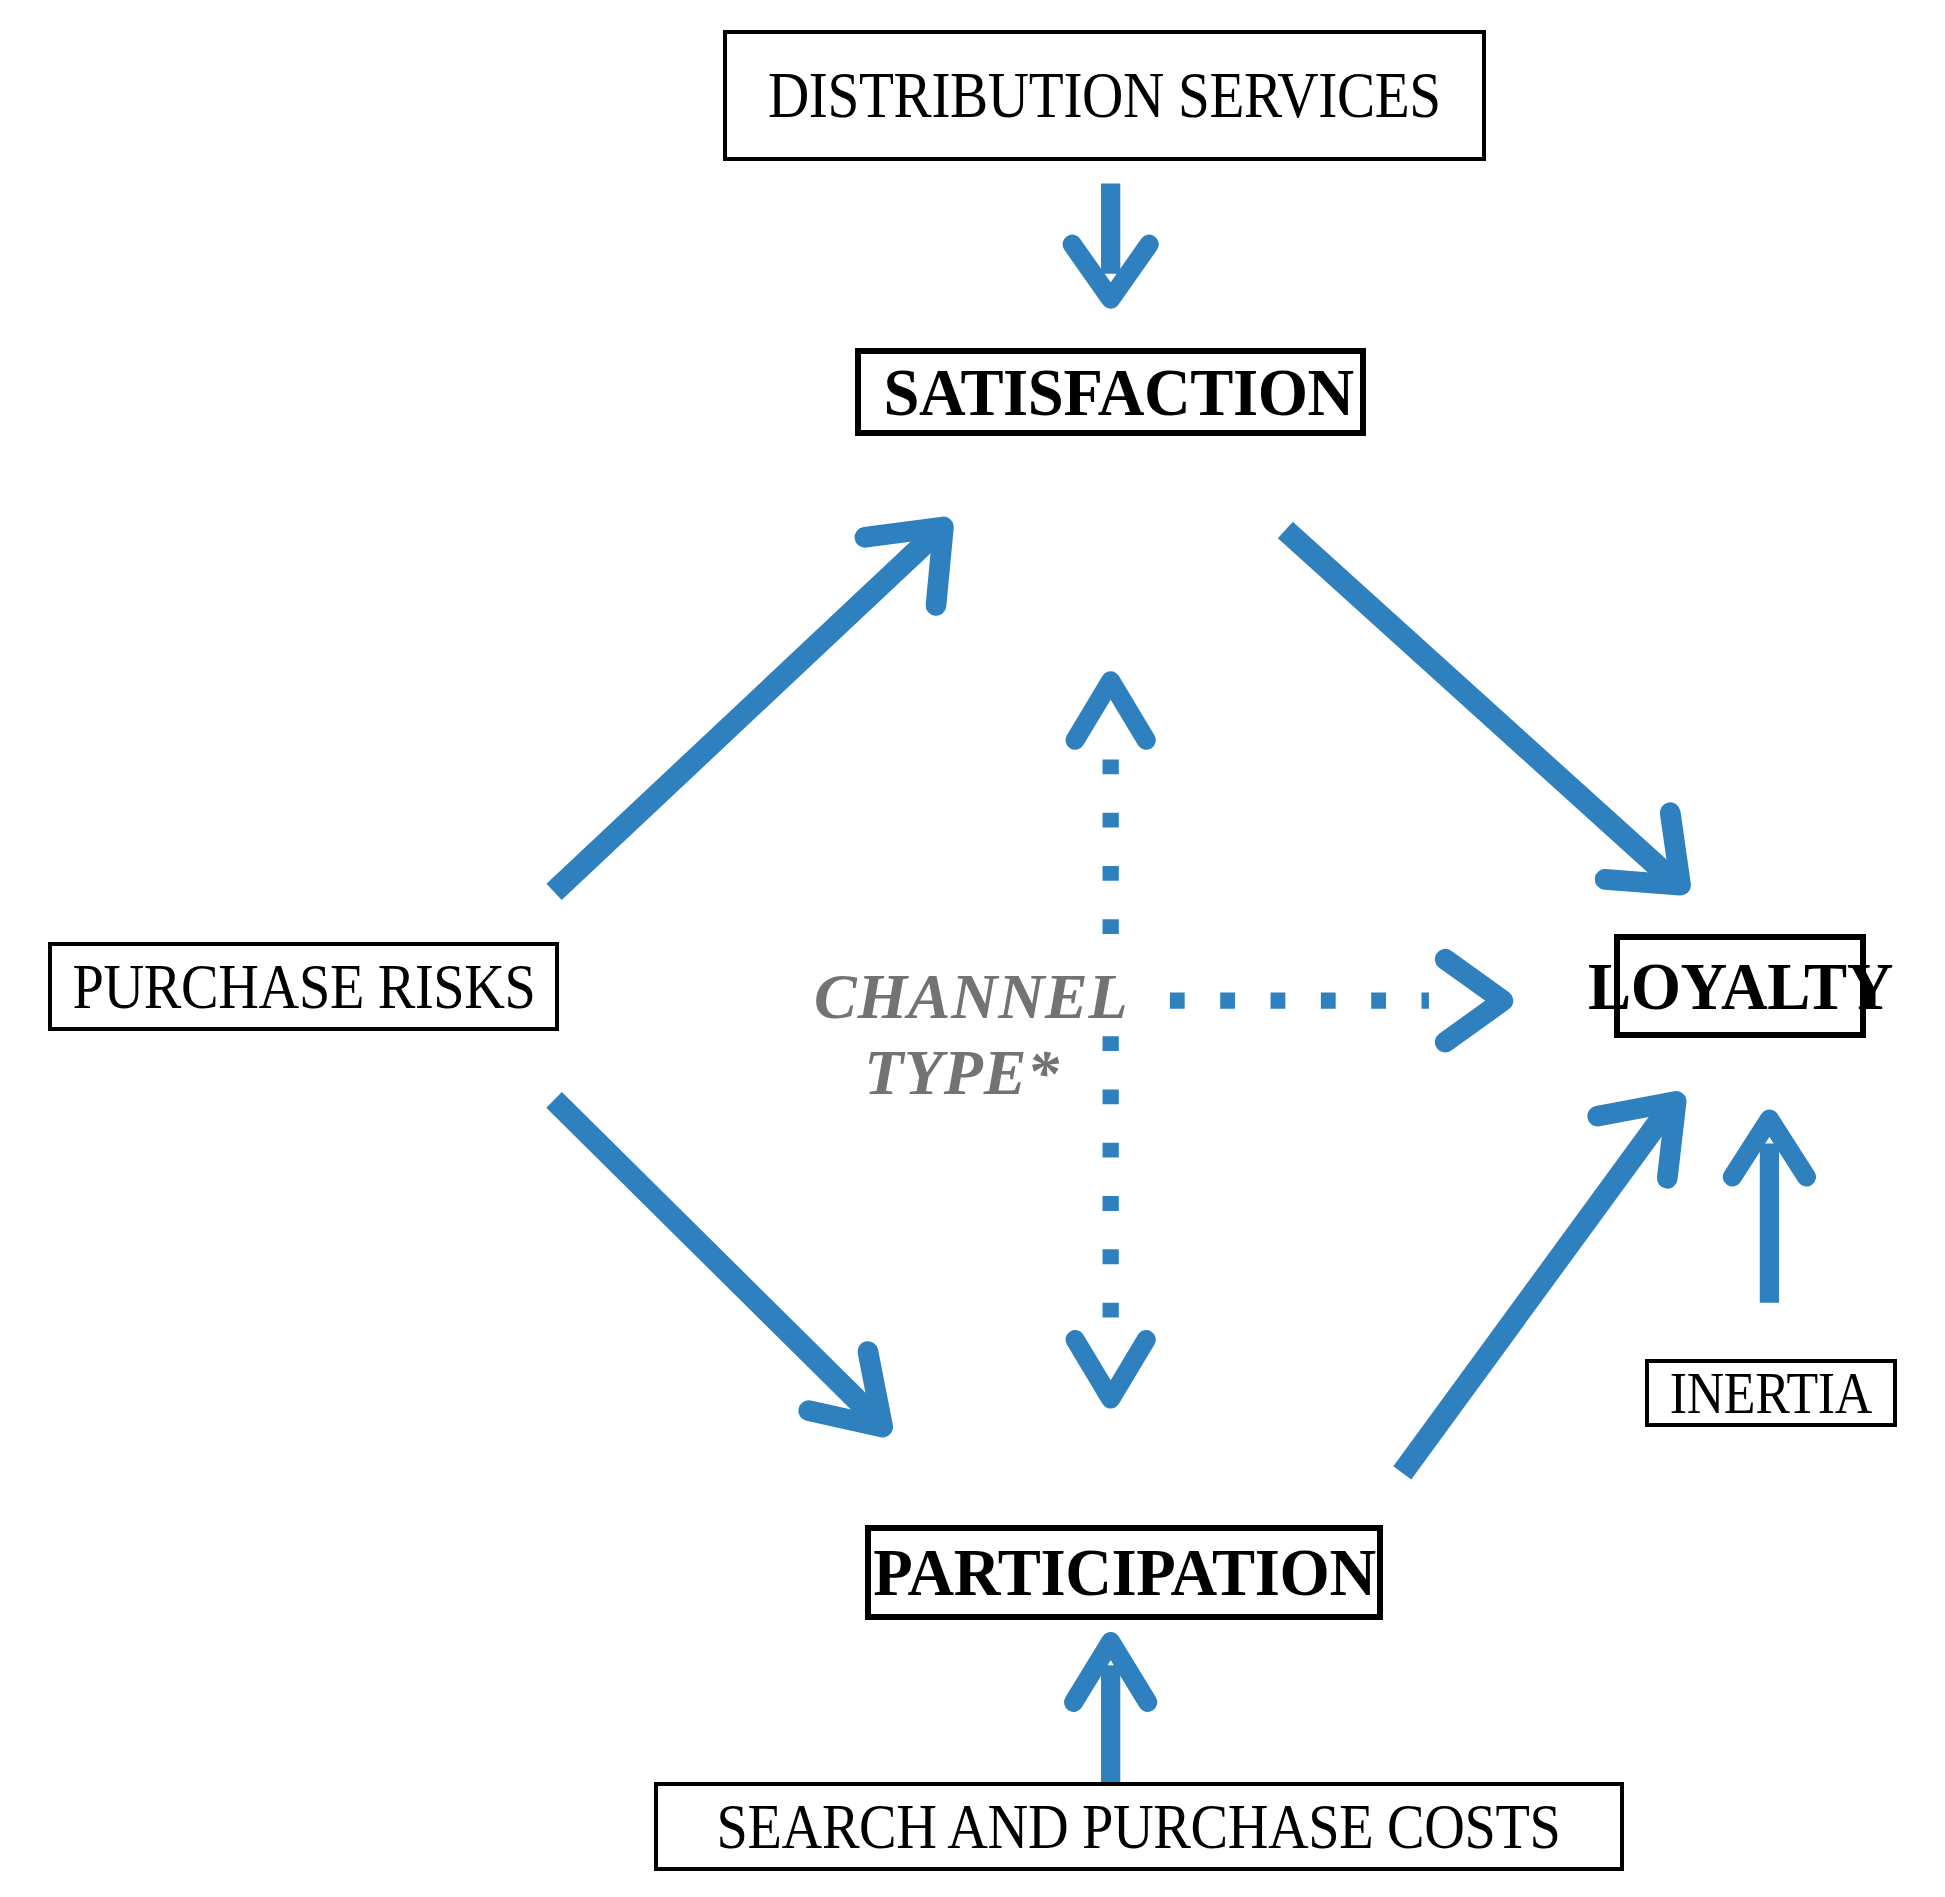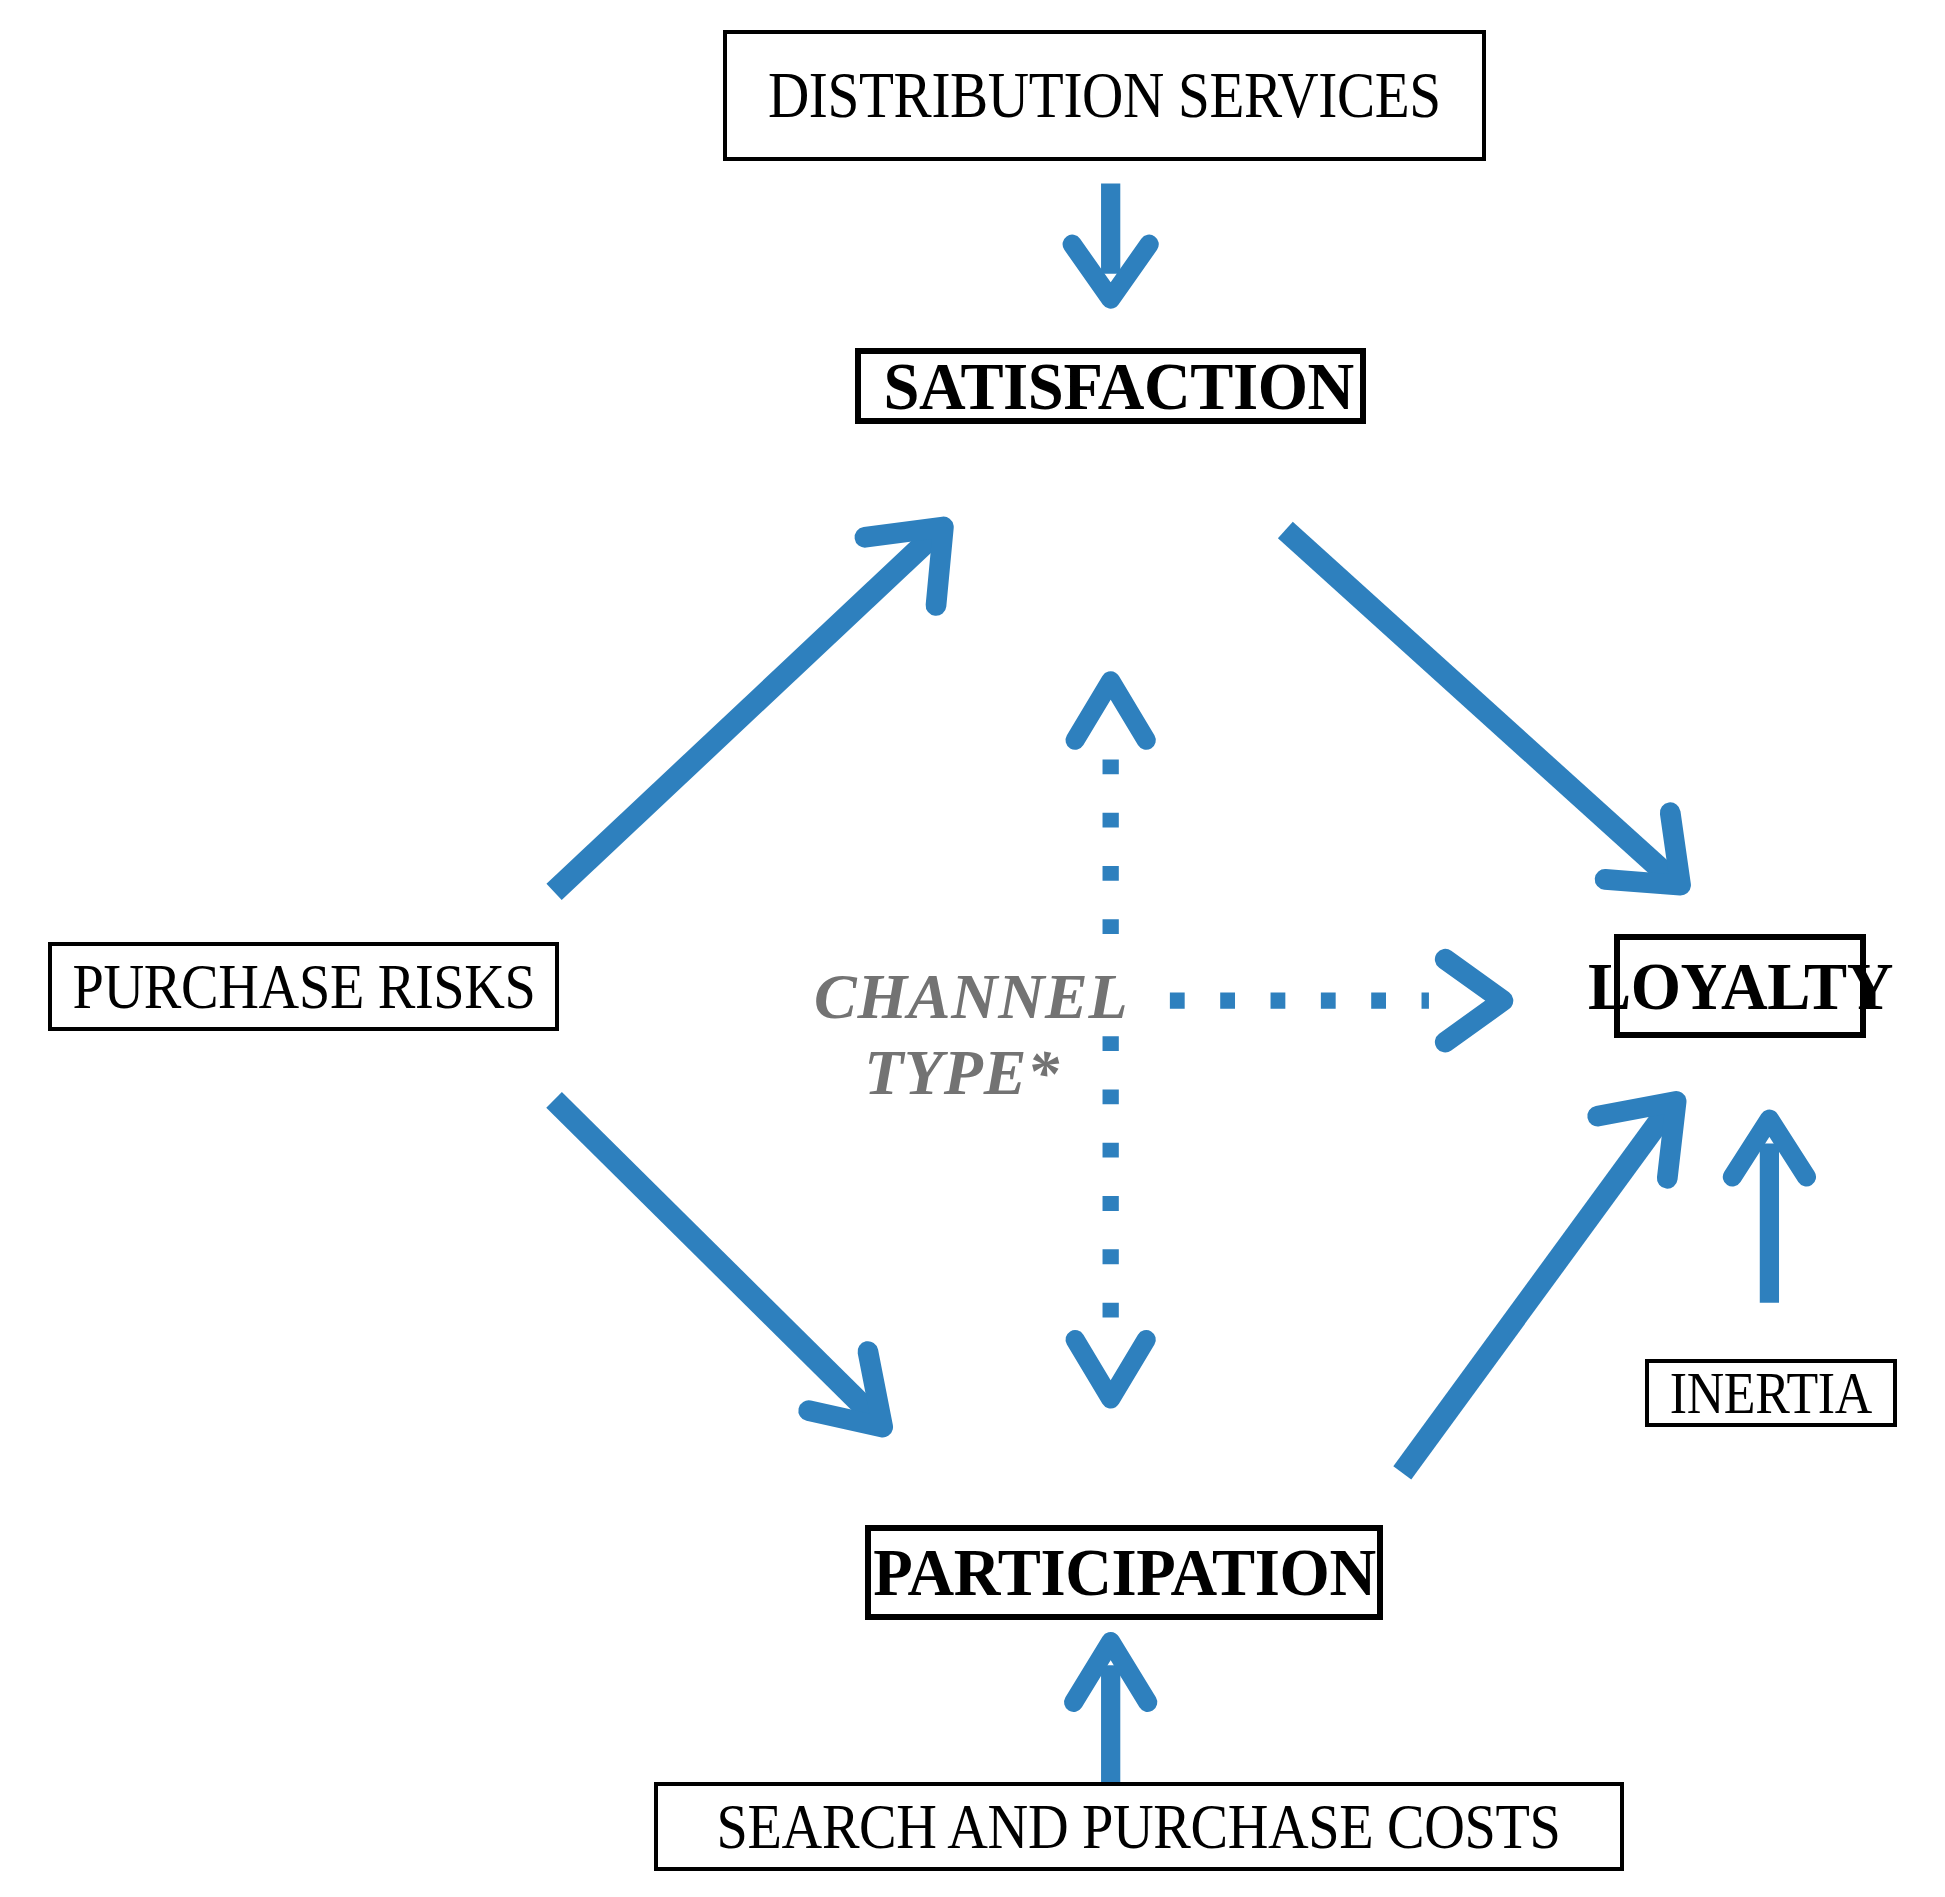--- a/index.html
+++ b/index.html
@@ -36,21 +36,21 @@
   .node.bold { font-weight: bold; border-width: 6px; }
   .node.bold .lbl { transform: scaleX(0.95); }
 
   
   #node-distribution-services {
     left: 723px; top: 30px; width: 763px; height: 131px;
     font-size: 65px;
     text-align: right;
   }
   #node-satisfaction {
-    left: 855px; top: 348px; width: 511px; height: 76px;
+    left: 855px; top: 348px; width: 511px; height: 88px;
     font-size: 68px;
     padding-left: 16px;
   }
   #node-purchase-risks {
     left: 16.3px; top: 942px; width: 511px; height: 89px;
     font-size: 64px;
     margin-left: 32px;
   }
   #node-loyalty {
     left: 1614px; top: 934px; width: 252px; height: 104px;

